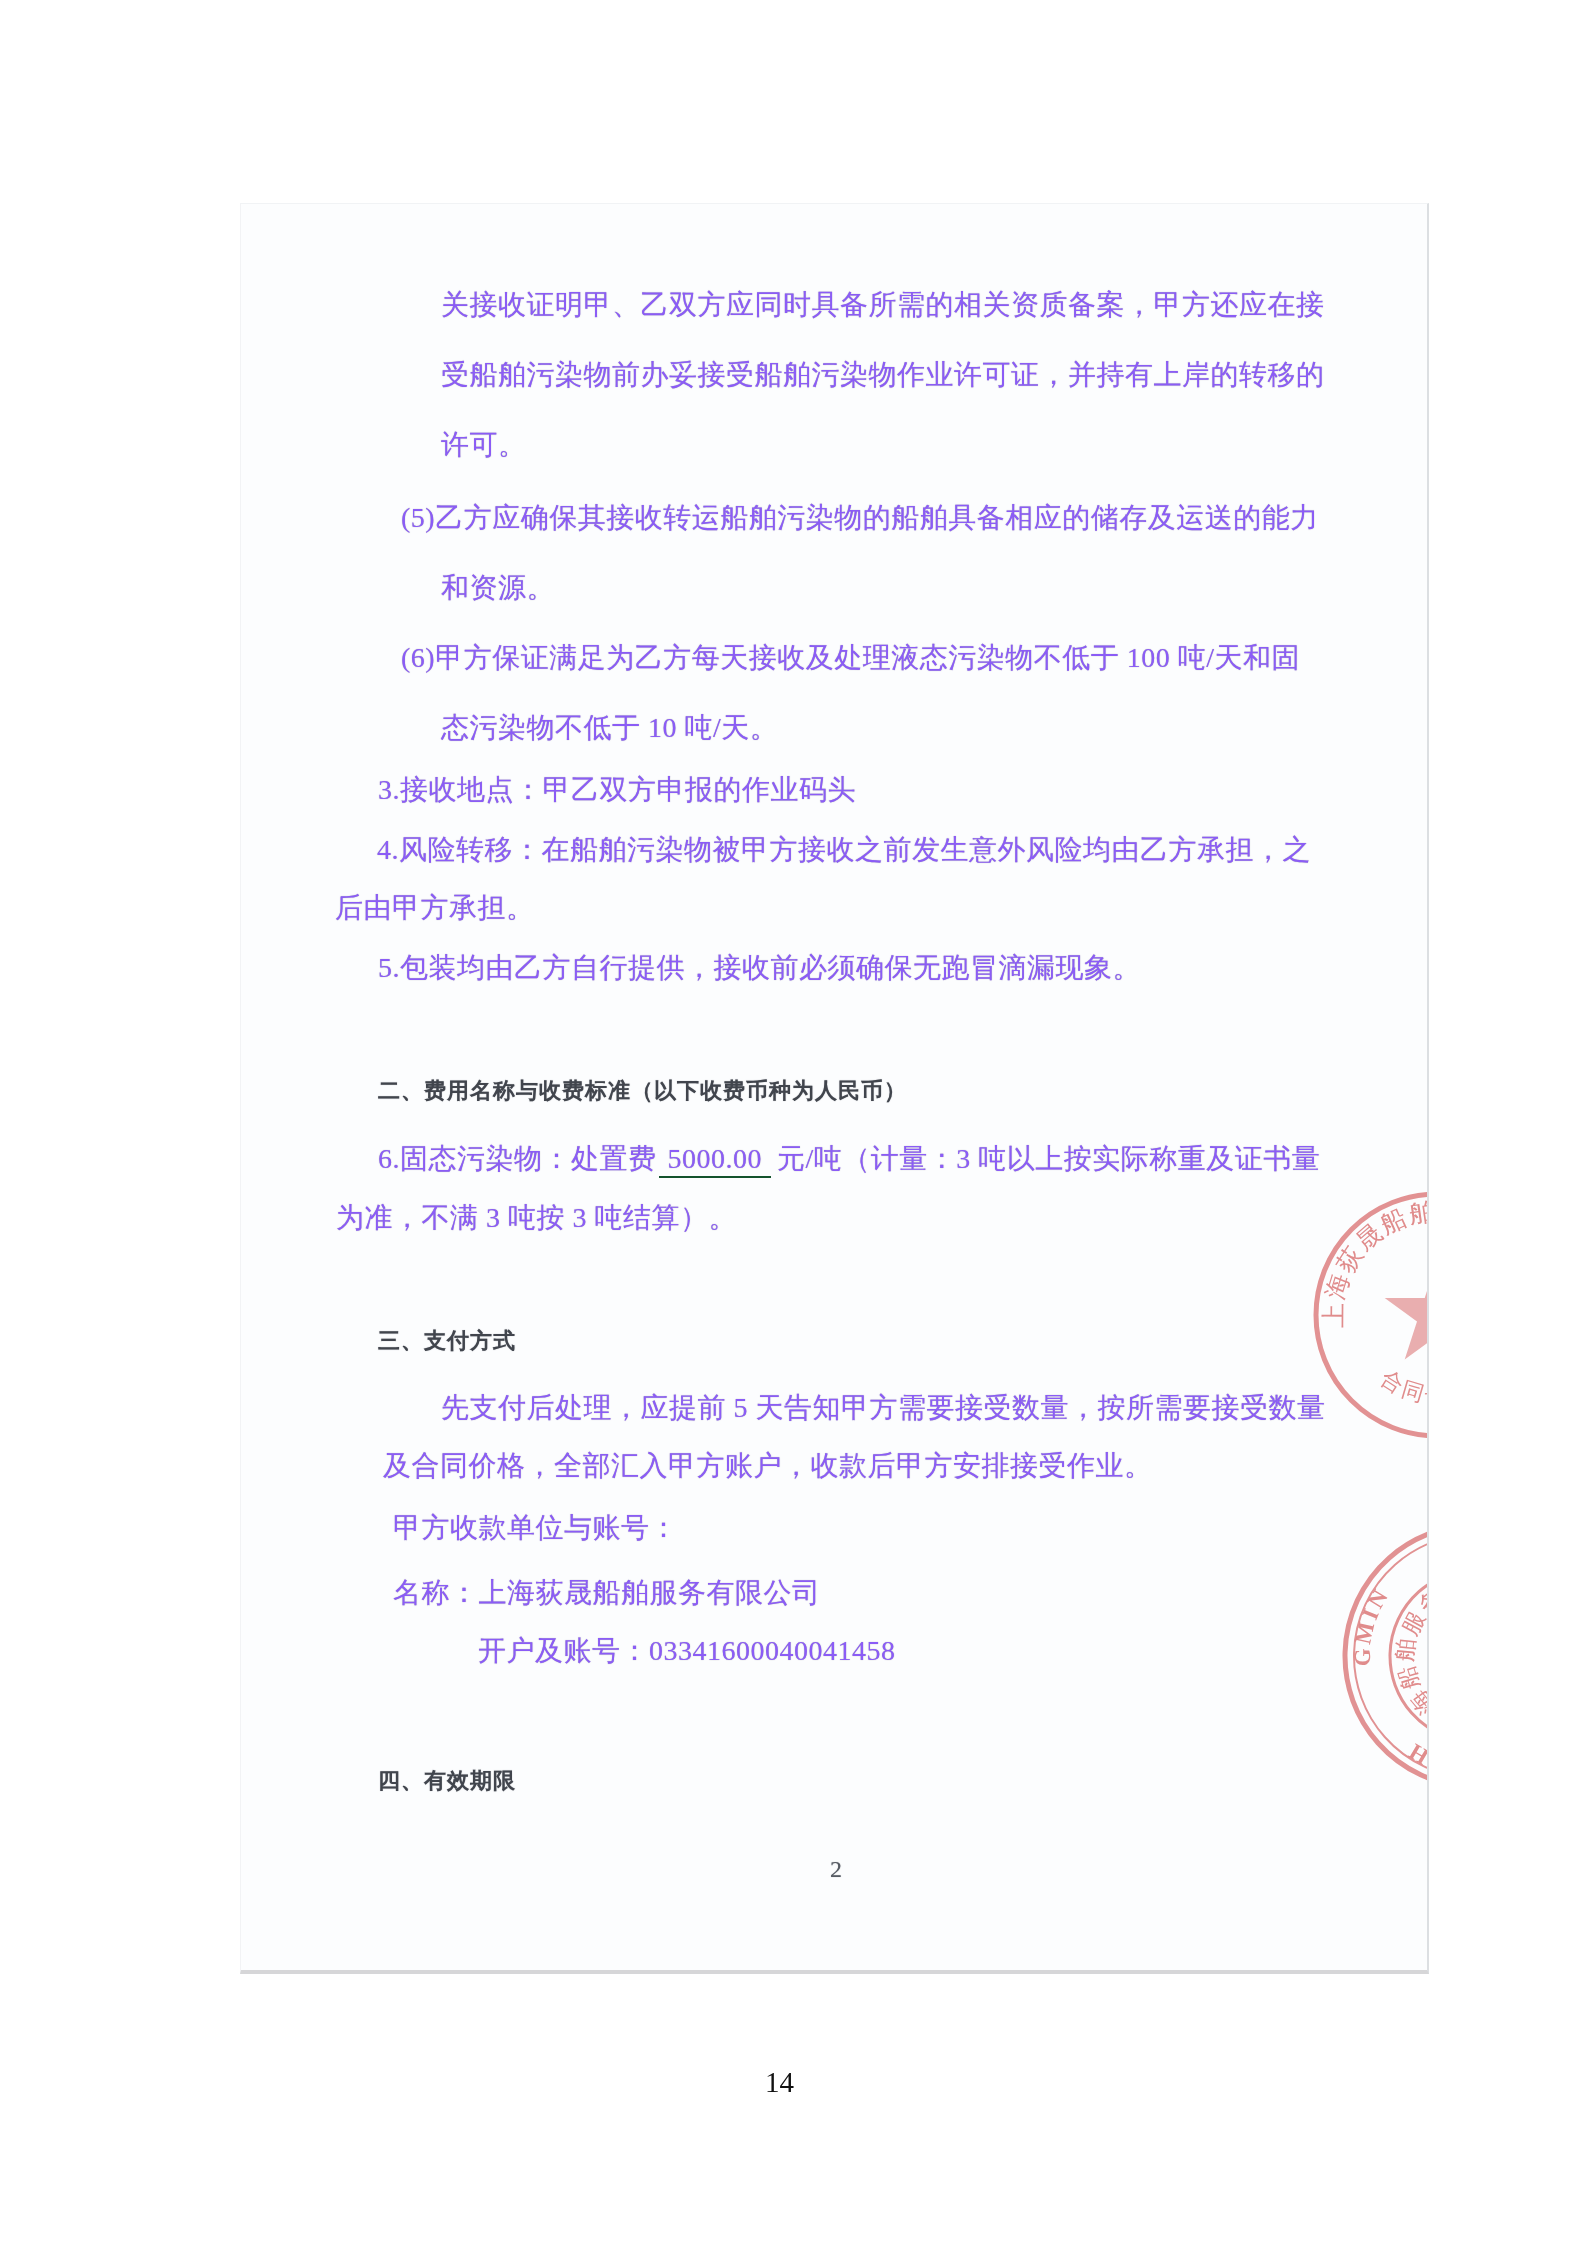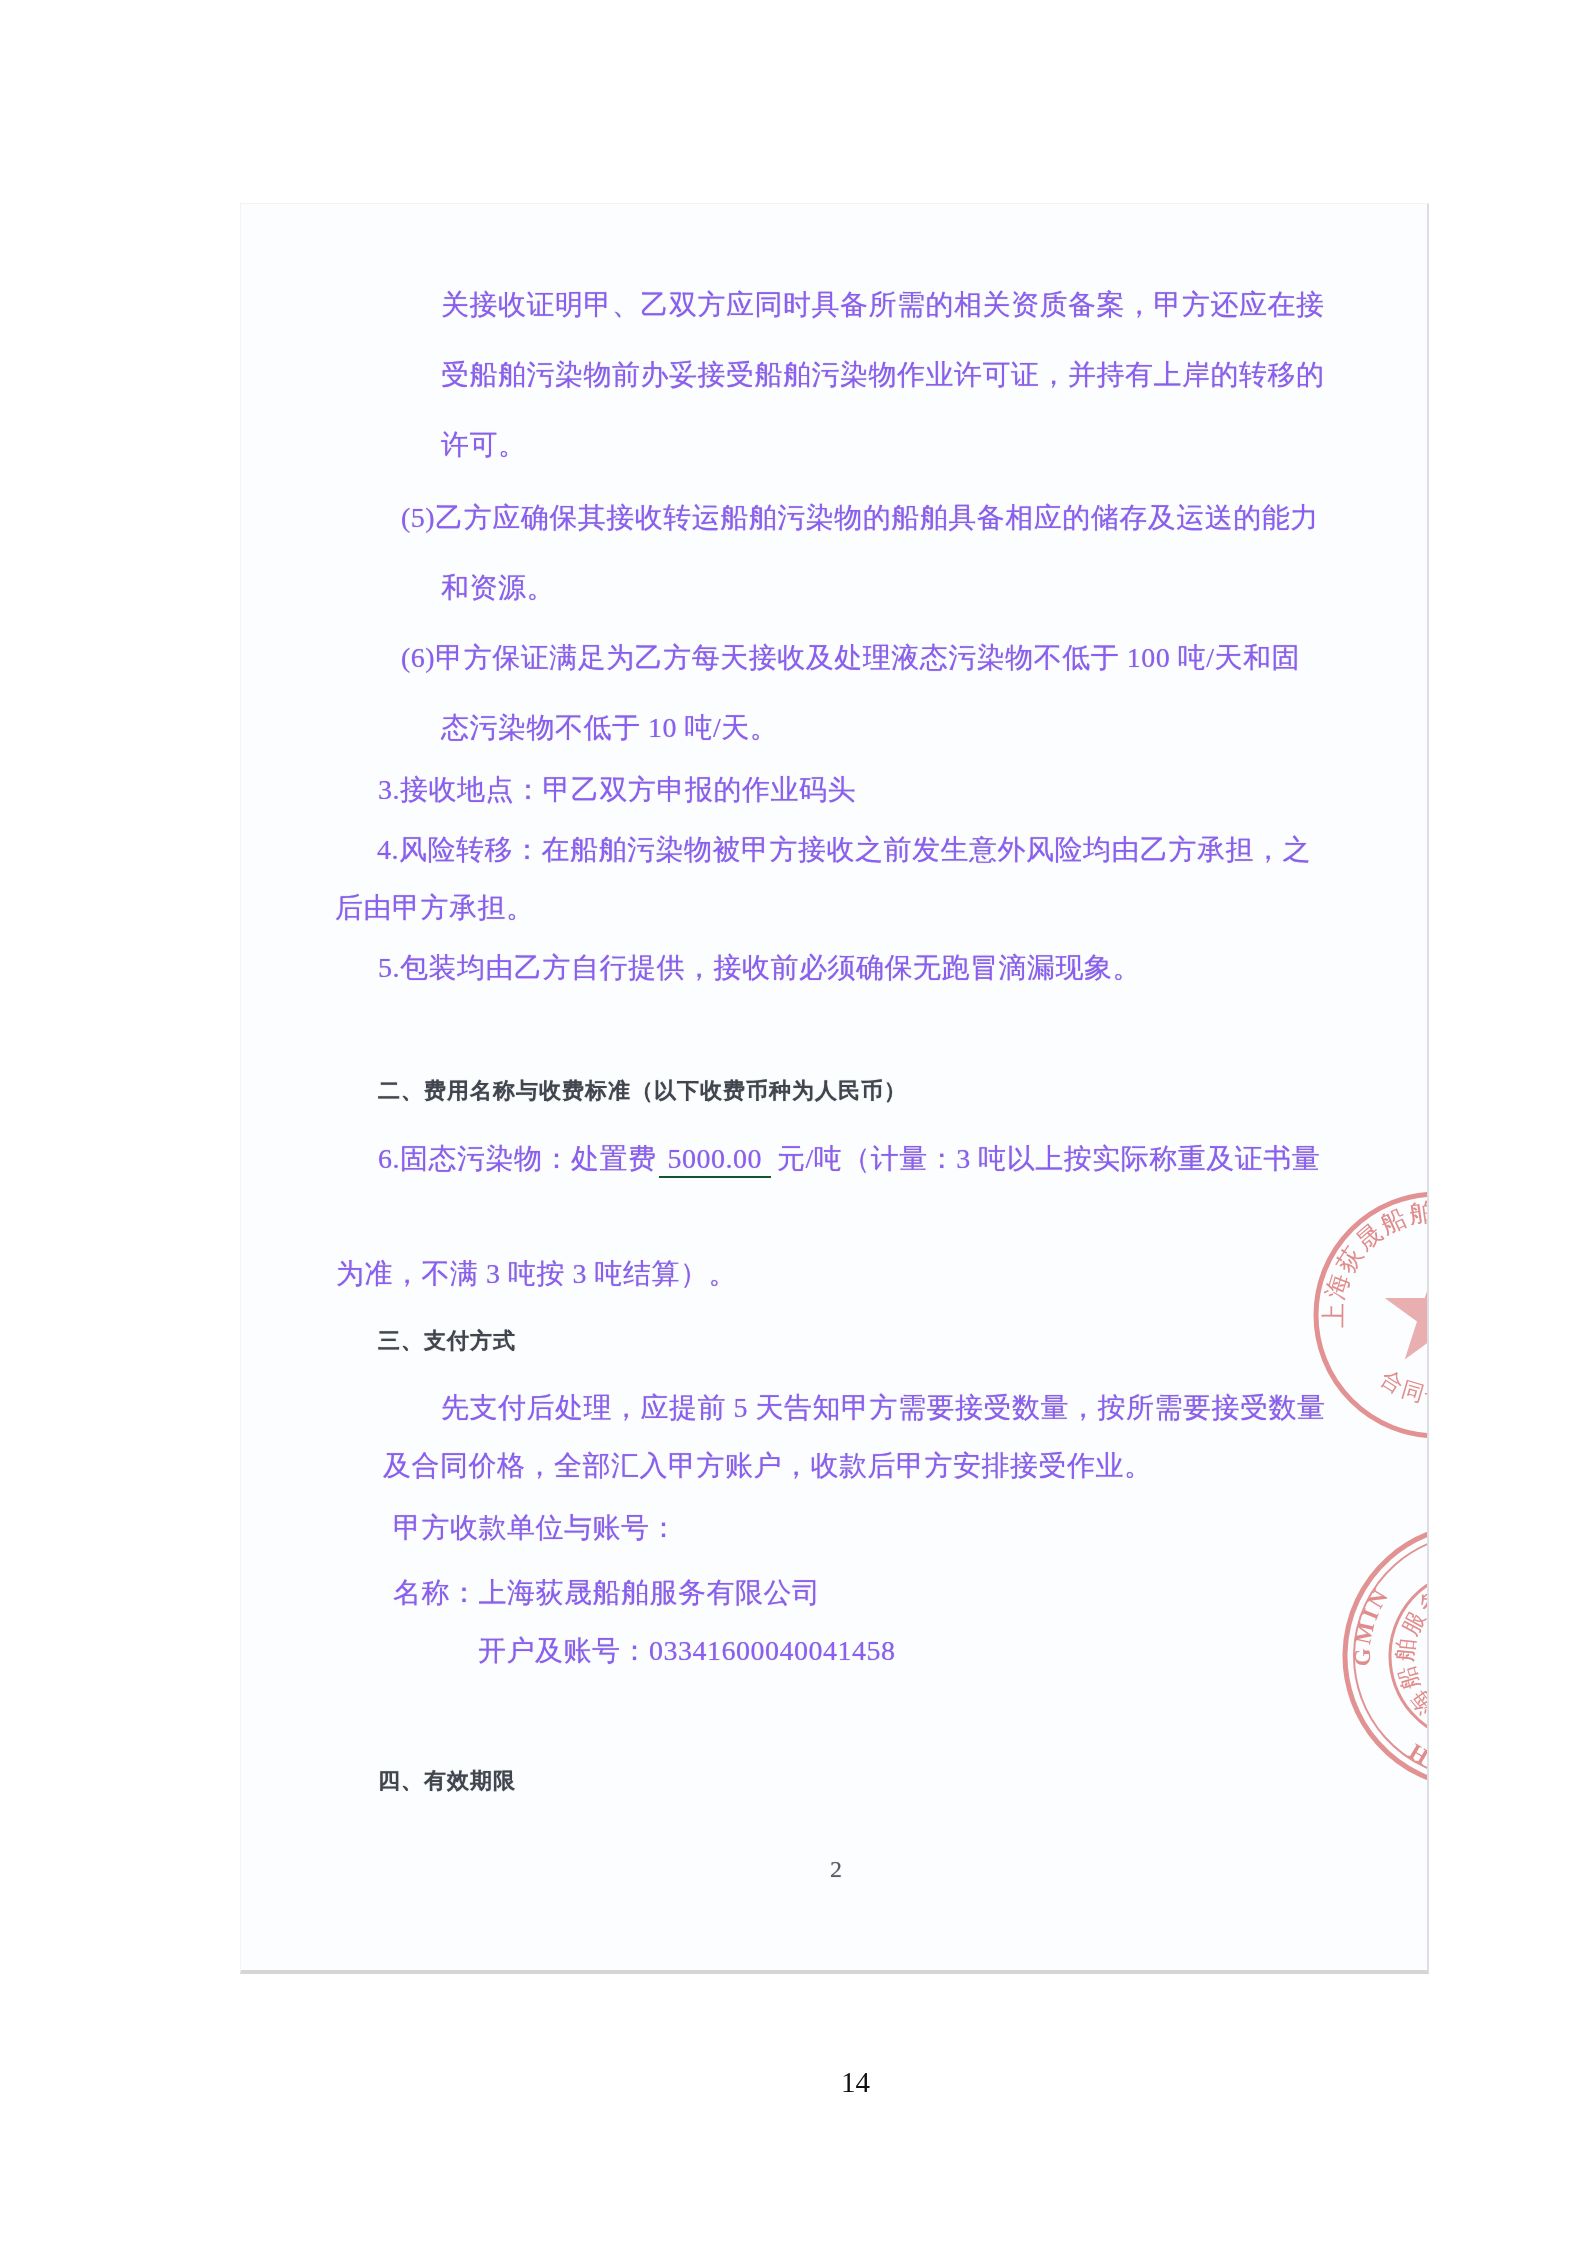--- a/index.html
+++ b/index.html
@@ -44,22 +44,22 @@
   }
   .inner-pagenum{
     position:absolute;
     font-size:24px;
     color:#565b63;
     text-shadow:0 0 1px rgba(85,90,100,.5);
     width:40px;text-align:center;
   }
   .outer-pagenum{
     position:absolute;
-    left:810px;top:2066px;width:60px;
-    text-align:right;
+    left:765px;top:2066px;width:60px;
+    text-align:left;
     font-size:29px;color:#111;
   }
   .stamp{position:absolute;opacity:.85;}
   .stamp text{font-family:"Liberation Serif","DejaVu Serif",serif;}
 </style>
 </head>
 <body>
 
 <div class="page-scan">
 
@@ -71,21 +71,21 @@
   <div class="ln" style="left:160px;top:437px">(6)甲方保证满足为乙方每天接收及处理液态污染物不低于 100 吨/天和固</div>
   <div class="ln" style="left:200px;top:507px">态污染物不低于 10 吨/天。</div>
   <div class="ln" style="left:137px;top:569px">3.接收地点：甲乙双方申报的作业码头</div>
   <div class="ln" style="left:136px;top:629px">4.风险转移：在船舶污染物被甲方接收之前发生意外风险均由乙方承担，之</div>
   <div class="ln" style="left:94px;top:687px">后由甲方承担。</div>
   <div class="ln" style="left:137px;top:747px">5.包装均由乙方自行提供，接收前必须确保无跑冒滴漏现象。</div>
 
   <div class="ln hd" style="left:137px;top:870px">二、费用名称与收费标准（以下收费币种为人民币）</div>
 
   <div class="ln" style="left:137px;top:938px"><span>6.固态污染物：处置费</span><span class="uline">5000.00</span><span>元/吨（计量：3 吨以上按实际称重及证书量</span></div>
-  <div class="ln" style="left:95px;top:1053px">为准，不满 3 吨按 3 吨结算）。</div>
+  <div class="ln" style="left:95px;top:997px">为准，不满 3 吨按 3 吨结算）。</div>
 
   <div class="ln hd" style="left:137px;top:1120px">三、支付方式</div>
 
   <div class="ln" style="left:200px;top:1187px">先支付后处理，应提前 5 天告知甲方需要接受数量，按所需要接受数量</div>
   <div class="ln" style="left:142px;top:1245px">及合同价格，全部汇入甲方账户，收款后甲方安排接受作业。</div>
   <div class="ln" style="left:152px;top:1307px">甲方收款单位与账号：</div>
   <div class="ln" style="left:152px;top:1372px">名称：上海荻晟船舶服务有限公司</div>
   <div class="ln" style="left:237px;top:1430px">开户及账号：03341600040041458</div>
 
   <div class="ln hd" style="left:137px;top:1560px">四、有效期限</div>

